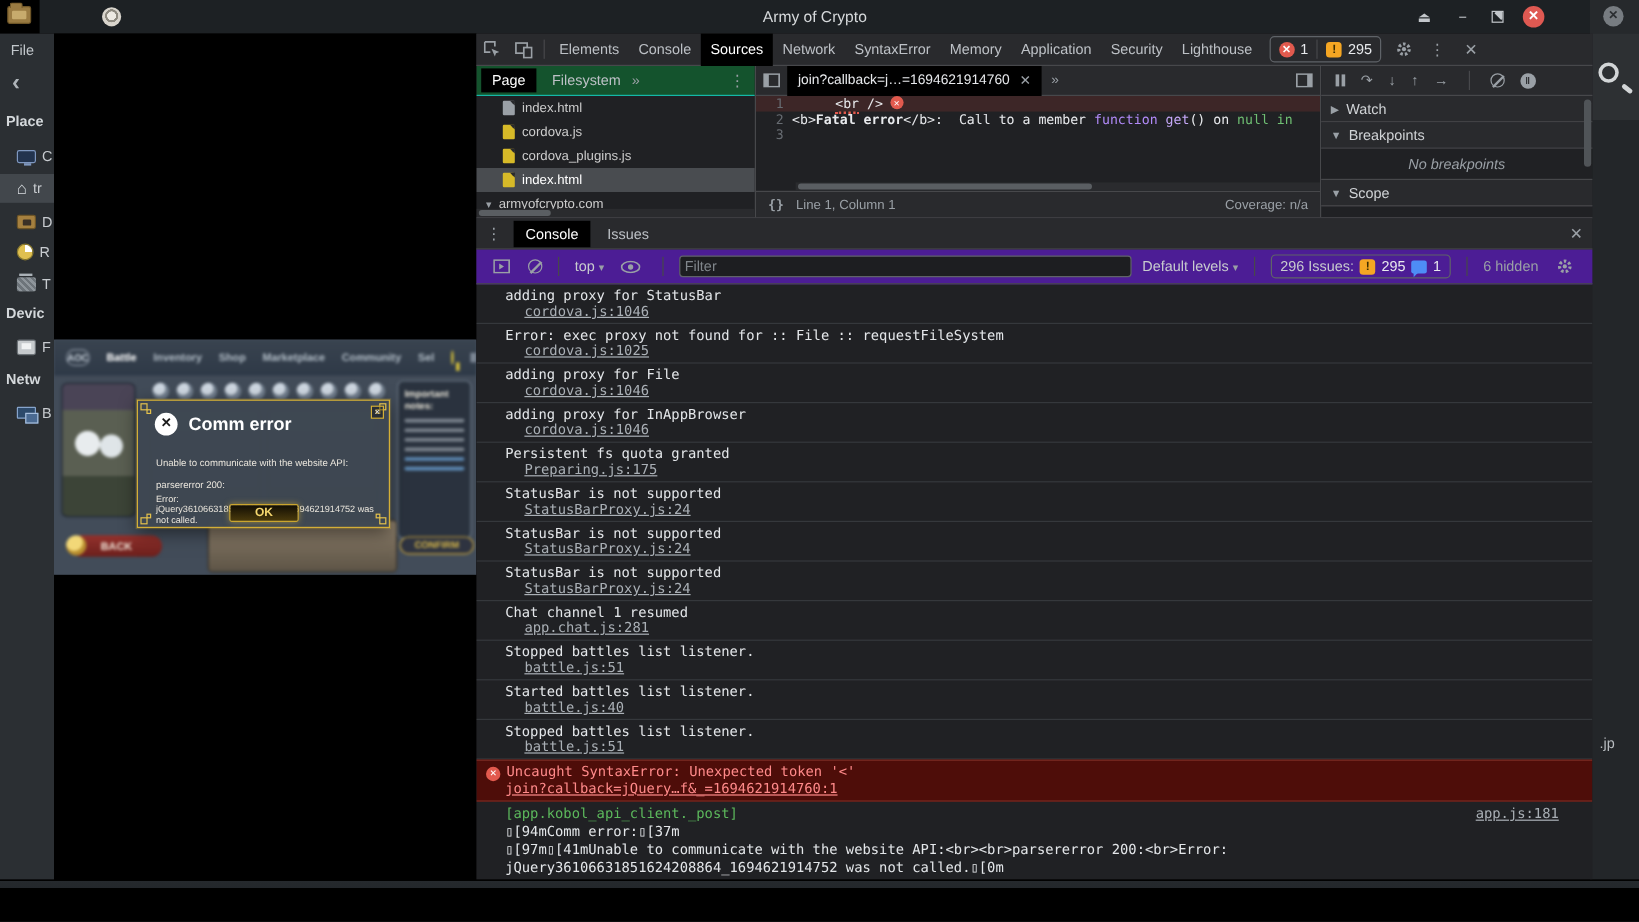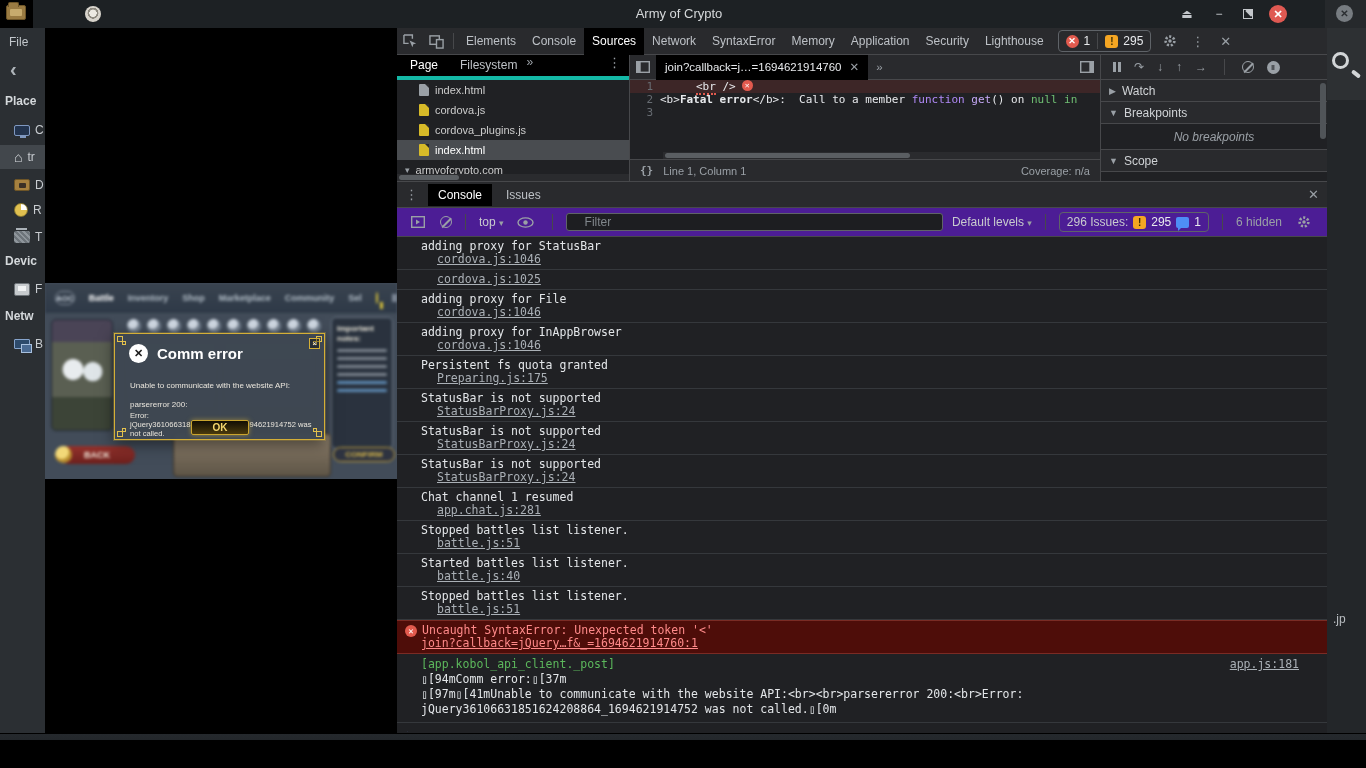--- a/index.html
+++ b/index.html
@@ -102,21 +102,21 @@
   .errdot { width:13px; height:13px; border-radius:50%; background:#e25a4e; color:#fff; font-size:9px; font-weight:bold; text-align:center; line-height:13px; }
   .warnsq { width:13px; height:13px; border-radius:3px; background:#f5a623; color:#3c2d00; font-size:10px; font-weight:bold; text-align:center; line-height:13px; }
   .bubble { width:13px; height:11px; border-radius:2px; background:#4e8df6; position:relative; }
   .bubble::after { content:""; position:absolute; left:2px; bottom:-3px; border:3px solid transparent; border-top-color:#4e8df6; border-left-color:#4e8df6; }
   .numw { color:#e8eaed; }
   .dots3 { color:#9aa0a6; font-size:13px; padding:0 8px; }
   .xbtn { color:#9aa0a6; font-size:13px; padding:0 8px; }
 
   .dt-sources { height:127px; display:flex; border-bottom:1px solid #47484b; }
   .nav-pane { width:233px; border-right:1px solid #47484b; display:flex; flex-direction:column; overflow:hidden; }
-  .nav-head { height:25px; background:#000000; border-bottom:4px solid #14b8a6; display:flex; align-items:flex-start; font-size:12px; }
+  .nav-head { height:25px; background:#14532d; border-bottom:1px solid #14b8a6; display:flex; align-items:center; font-size:12px; }
   .nav-head .ptab { padding:3px 9px; margin-left:4px; }
   .nav-head .ptab.sel { background:#000; color:#fff; }
   .tree { flex:1; position:relative; font-size:11px; color:#ccc; }
   .trow { height:20px; display:flex; align-items:center; gap:6px; padding-left:22px; white-space:nowrap; }
   .trow.sel { background:#494c50; color:#fff; }
   .ficon { width:10px; height:12px; border-radius:1px; position:relative; flex:none; }
   .ficon.js { background:#d7ba28; }
   .ficon.gray { background:#9aa0a6; }
   .ficon::after { content:""; position:absolute; right:0; top:0; border:2.5px solid #292a2d; border-left-color:transparent; border-bottom-color:transparent; }
   .dom-row { padding-left:8px; }
@@ -149,21 +149,21 @@
   .slashcirc { width:12px; height:12px; border:1.5px solid #9aa0a6; border-radius:50%; position:relative; }
   .slashcirc::after { content:""; position:absolute; left:-1px; top:4.5px; width:13px; height:1.5px; background:#9aa0a6; transform:rotate(-45deg); }
   .pexc { width:13px; height:13px; border-radius:50%; background:#9aa0a6; color:#292a2d; display:flex; align-items:center; justify-content:center; }
   .pexc b { font-size:8px; letter-spacing:1px; }
 
   .dt-drawer { display:flex; flex-direction:column; height:550px; }
   .dr-tabs { height:26px; background:#292a2d; border-bottom:1px solid #47484b; display:flex; align-items:center; font-size:12px; }
   .dr-tabs .dtab { padding:4px 10px; margin:0 2px; }
   .dr-tabs .dtab.sel { background:#000; color:#fff; }
   .con-bar { height:29px; background:#4c1d95; border-bottom:1px solid #47484b; display:flex; align-items:center; gap:9px; padding:0 10px 0 8px; font-size:12px; color:#c8cbce; }
-  .filter { flex:1; height:18px; background:#1d1e21; border:1px solid #5f6368; border-radius:3px; color:#e8eaed; font-size:12px; padding:0 18px; outline:none; }
+  .filter { flex:1; height:18px; background:#1d1e21; border:1px solid #5f6368; border-radius:3px; color:#e8eaed; font-size:12px; padding:0 4px; outline:none; }
   .filter::placeholder { color:#80868b; }
   .gray6 { color:#9aa0a6; }
 
   .con-msgs { flex:1; overflow:hidden; font-family:"DejaVu Sans Mono", monospace; font-size:11.5px; color:#e3e6e9; }
   .crow { display:flex; justify-content:flex-end; align-items:flex-start; padding:3px 28px 3px 24px; border-bottom:1px solid #35383c; line-height:13px;flex-direction:column; }
   .clink { color:#aab0b6; text-decoration:underline; white-space:nowrap; margin-left:16px; }
   .crow.err { background:#4e0d09; border-top:1px solid #7a2b24; border-bottom:1px solid #7a2b24; color:#ff8a8a; padding-left:8px; }
   .crow.err .clink { color:#ff8a8a; }
   .erricon { display:inline-block; width:12px; height:12px; border-radius:50%; background:#e25a4e; color:#fff; font-size:9px; font-weight:bold; text-align:center; line-height:12px; margin-right:5px; }
   .cgroup { border-bottom:1px solid #35383c; padding:3px 28px 5px 24px; line-height:15px; }
@@ -516,20 +516,21 @@
             </svg>
         </span>
       </div>
 
       <div class="con-msgs">
         <div class="crow">
             <span>adding proxy for StatusBar</span>
             <a class="clink">cordova.js:1046</a>
           </div>
         <div class="crow">
+            <span>Error: exec proxy not found for :: File :: requestFileSystem</span>
             <a class="clink">cordova.js:1025</a>
           </div>
         <div class="crow">
             <span>adding proxy for File</span>
             <a class="clink">cordova.js:1046</a>
           </div>
         <div class="crow">
             <span>adding proxy for InAppBrowser</span>
             <a class="clink">cordova.js:1046</a>
           </div>

